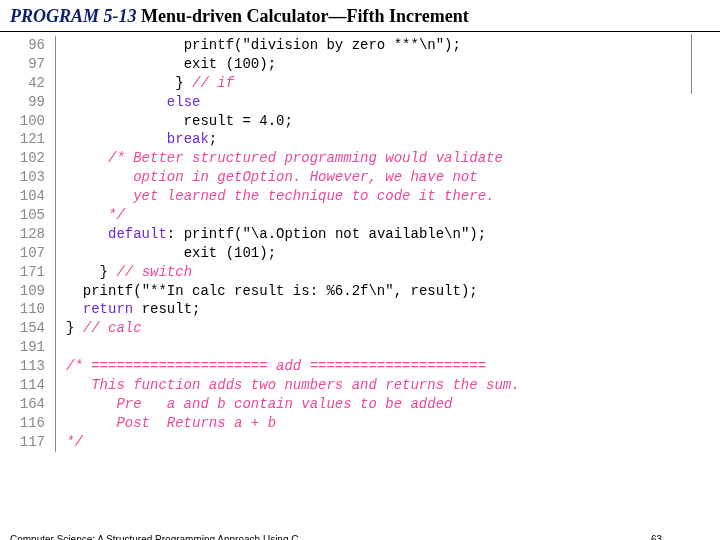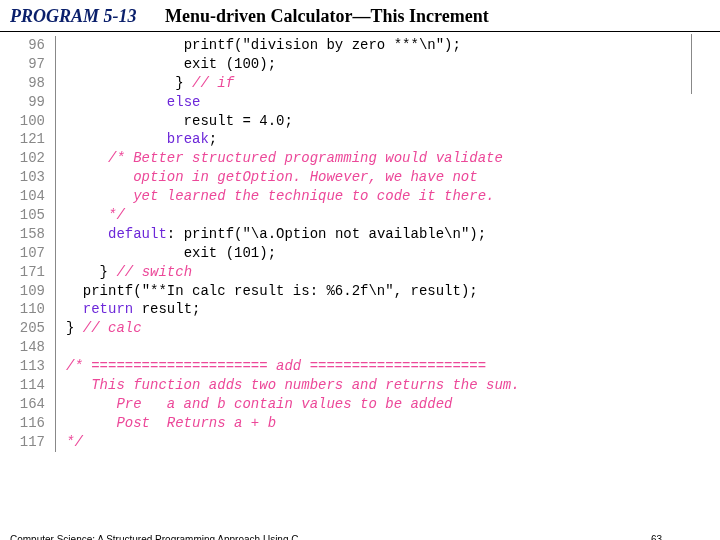--- a/index.html
+++ b/index.html
@@ -13,21 +13,21 @@
   }
   .header {
     padding: 6px 10px 4px 10px;
     border-bottom: 1px solid #000;
     font-size: 18px;
   }
   .header .prog {
     color: #0a1f6b;
     font-weight: bold;
     font-style: italic;
-    margin-right: 24px;
+    margin-right: 0;
   }
   .header .title {
     color: #000;
     font-weight: bold;
   }
   .code-area {
     display: flex;
     padding: 4px 16px 0 18px;
     font-family: 'Courier New', Courier, monospace;
     font-size: 14px;
@@ -68,44 +68,44 @@
     color: #000;
   }
   .footer .left { position: absolute; left: 10px; }
   .footer .right { position: absolute; right: 58px; }
 </style>
 </head>
 <body>
 
 <div class="header">
   <span class="prog">PROGRAM 5-13</span>
-  <span class="title">Menu-driven Calculator—This Increment</span>
+  <span class="title">Menu-driven Calculator—Fifth Increment</span>
 </div>
 
 <div class="right-bar"></div>
 
 <div class="code-area">
   <div class="gutter" id="gutter">
       <span class="ln">96</span>
       <span class="ln">97</span>
-      <span class="ln">98</span>
+      <span class="ln">42</span>
       <span class="ln">99</span>
       <span class="ln">100</span>
       <span class="ln">121</span>
       <span class="ln">102</span>
       <span class="ln">103</span>
       <span class="ln">104</span>
       <span class="ln">105</span>
-      <span class="ln">158</span>
+      <span class="ln">128</span>
       <span class="ln">107</span>
       <span class="ln">171</span>
       <span class="ln">109</span>
       <span class="ln">110</span>
-      <span class="ln">205</span>
-      <span class="ln">148</span>
+      <span class="ln">154</span>
+      <span class="ln">191</span>
       <span class="ln">113</span>
       <span class="ln">114</span>
       <span class="ln">164</span>
       <span class="ln">116</span>
       <span class="ln">117</span>
     </div>
   <div class="code" id="code"><span class="row"><span>              </span><span class="fn">printf</span><span>("division by zero ***\n");</span></span><span class="row"><span>              </span><span class="fn">exit</span><span> (100);</span></span><span class="row"><span>             } </span><span class="cm">// if</span></span><span class="row"><span>            </span><span class="kw">else</span></span><span class="row"><span>              result = 4.0;</span></span><span class="row"><span>            </span><span class="kw">break</span><span>;</span></span><span class="row"><span>     </span><span class="cm">/* Better structured programming would validate</span></span><span class="row"><span>        </span><span class="cm">option in getOption. However, we have not</span></span><span class="row"><span>        </span><span class="cm">yet learned the technique to code it there.</span></span><span class="row"><span>     </span><span class="cm">*/</span></span><span class="row"><span>     </span><span class="kw">default</span><span>: </span><span class="fn">printf</span><span>("\a.Option not available\n");</span></span><span class="row"><span>              </span><span class="fn">exit</span><span> (101);</span></span><span class="row"><span>    } </span><span class="cm">// switch</span></span><span class="row"><span>  </span><span class="fn">printf</span><span>("**In calc result is: %6.2f\n", result);</span></span><span class="row"><span>  </span><span class="kw">return</span><span> result;</span></span><span class="row"><span>} </span><span class="cm">// calc</span></span><span class="row"><span></span></span><span class="row"><span class="cm">/* ===================== add =====================</span></span><span class="row"><span class="cm">   This function adds two numbers and returns the sum.</span></span><span class="row"><span class="cm">      Pre   a and b contain values to be added</span></span><span class="row"><span class="cm">      Post  Returns a + b</span></span><span class="row"><span class="cm">*/</span></span></div>
 </div>
 
 <div class="footer">

